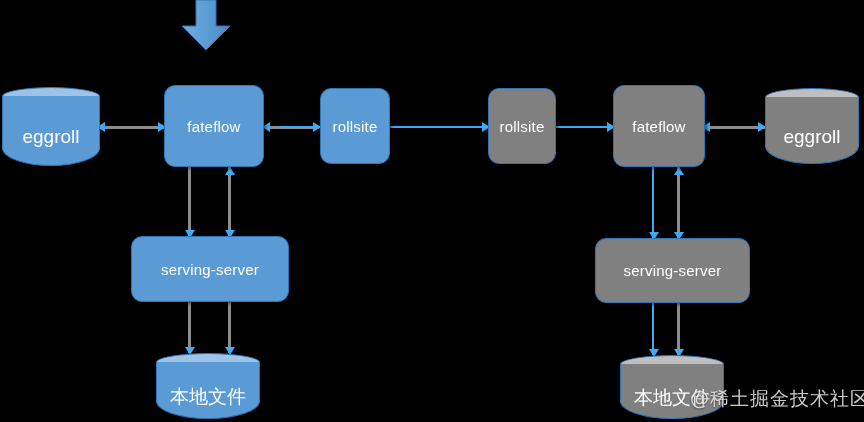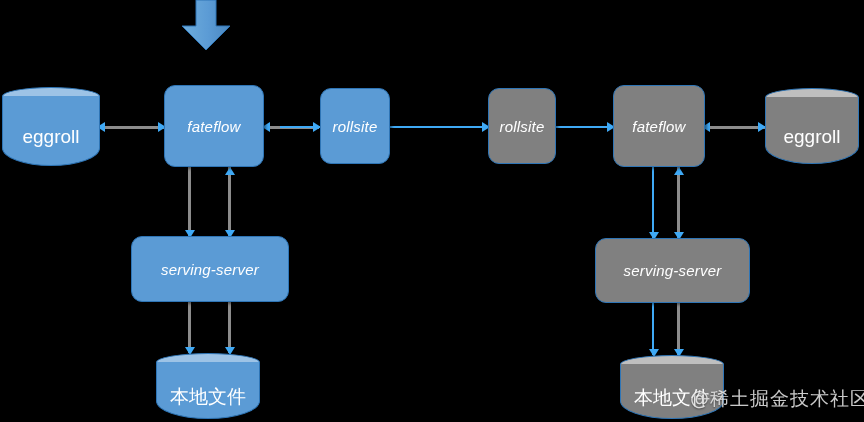--- a/index.html
+++ b/index.html
@@ -19,21 +19,20 @@
   .node {
     position: absolute;
     box-sizing: border-box;
     display: flex;
     align-items: center;
     justify-content: center;
     color: #ffffff;
     font-size: 15px;
     letter-spacing: 0.2px;
     z-index: 5;
-    font-style: italic;
   }
   .rbox {
     border-radius: 11px;
     border: 1px solid #2E75B6;
     box-shadow: 2px 2px 3px rgba(0,0,0,0.45);
   }
   .rbox.blue { background: #5B9BD5; }
   .rbox.gray { background: #808080; }
 
   

